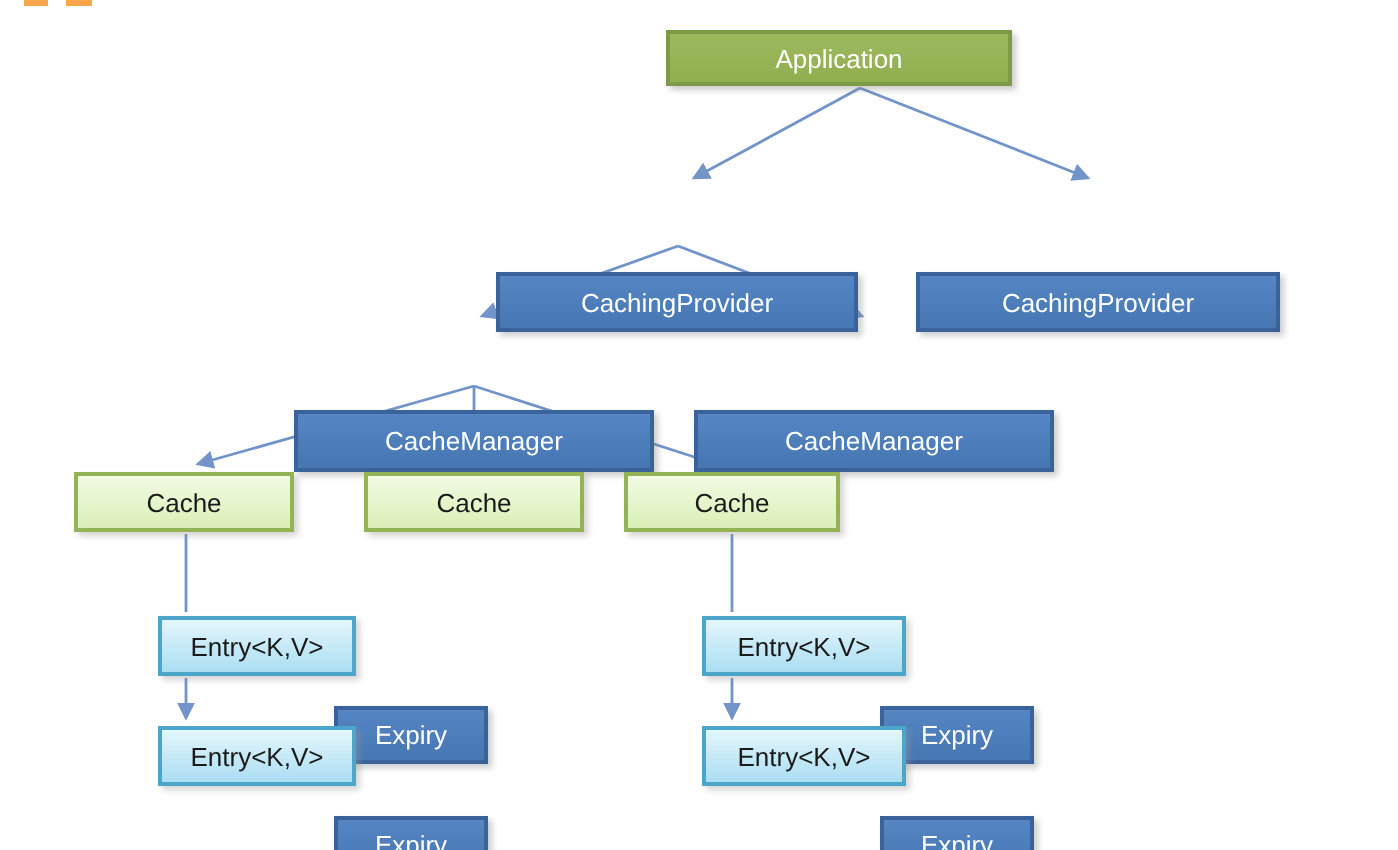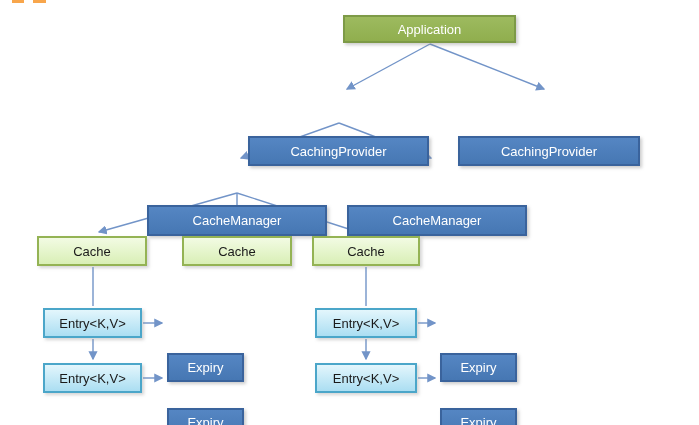--- a/index.html
+++ b/index.html
@@ -45,20 +45,21 @@
     background: linear-gradient(180deg, #f2fbe3 0%, #d9efb6 100%);
     border: 2px solid #94b354;
     color: #1a1a1a;
     box-shadow: 2px 2px 3px rgba(150,150,150,0.4);
   }
   .node.lblue {
     background: linear-gradient(180deg, #e3f6fc 0%, #abdef2 100%);
     border: 2px solid #4ba6c9;
     color: #1a1a1a;
     box-shadow: 2px 2px 3px rgba(150,150,150,0.4);
+    margin-left: 36px;
   }
   .logo-fragment {
     position: absolute;
     top: 0;
     height: 3px;
     background: #f8a64c;
   }
 </style>
 </head>
 <body>
@@ -86,21 +87,21 @@
       <line x1="93" y1="339" x2="93" y2="359" marker-end="url(#arrow)"></line>
       <line x1="143" y1="323" x2="162" y2="323" marker-end="url(#arrow)"></line>
       <line x1="143" y1="378" x2="162" y2="378" marker-end="url(#arrow)"></line>
       <line x1="366" y1="267" x2="366" y2="306"></line>
       <line x1="366" y1="339" x2="366" y2="359" marker-end="url(#arrow)"></line>
       <line x1="418" y1="323" x2="435" y2="323" marker-end="url(#arrow)"></line>
       <line x1="418" y1="378" x2="435" y2="378" marker-end="url(#arrow)"></line>
     </g>
   </svg>
 
-  <div class="node green" style="left:343px; top:15px;  width:173px; height:28px;">Application</div>
+  <div class="node green" style="left:333px; top:15px;  width:173px; height:28px;">Application</div>
 
   <div class="node blue" style="left:248px; top:92px;  width:181px; height:30px;">CachingProvider</div>
   <div class="node blue" style="left:458px; top:92px;  width:182px; height:30px;">CachingProvider</div>
 
   <div class="node blue" style="left:147px; top:161px; width:180px; height:31px;">CacheManager</div>
   <div class="node blue" style="left:347px; top:161px; width:180px; height:31px;">CacheManager</div>
 
   <div class="node lgreen" style="left:37px;  top:236px; width:110px; height:30px;">Cache</div>
   <div class="node lgreen" style="left:182px; top:236px; width:110px; height:30px;">Cache</div>
   <div class="node lgreen" style="left:312px; top:236px; width:108px; height:30px;">Cache</div>

